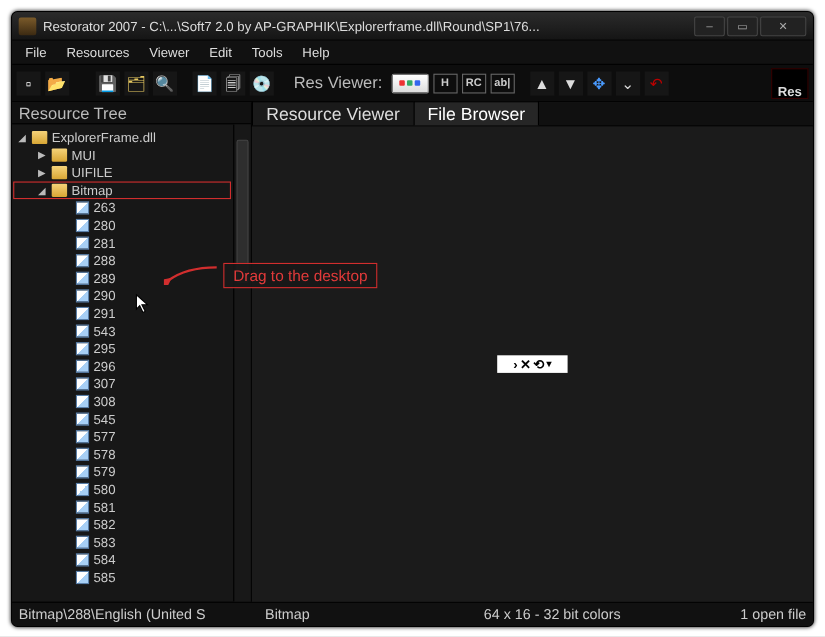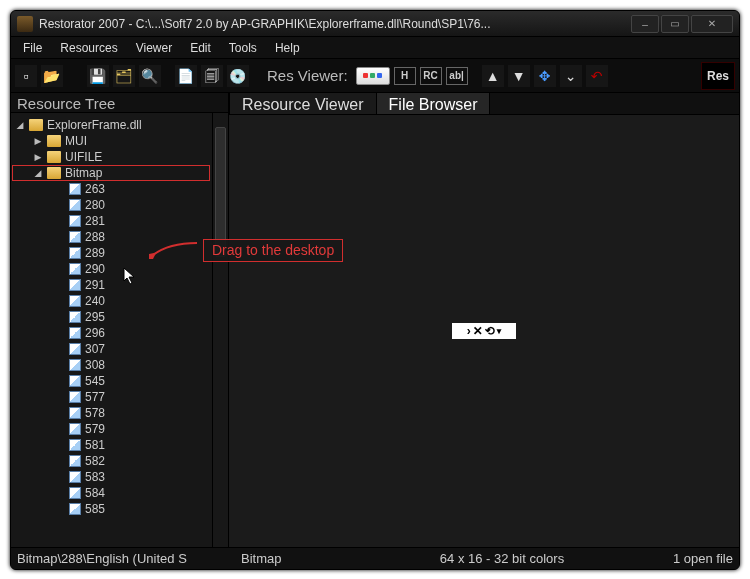--- a/index.html
+++ b/index.html
@@ -77,21 +77,21 @@
   .tool-sep { width: 6px; }
   .tool-gap { width: 16px; }
   .tool-label { font-size: 15px; color: #bbb; padding: 0 4px; }
   .res-logo {
     margin-left: auto;
     width: 34px; height: 28px;
     background: #000;
     color: #b80000;
     font-weight: bold;
     font-size: 11px;
-    display: flex; flex-direction: column; align-items:center; justify-content:center;
+    display: flex; flex-direction: column; align-items:center; justify-content:flex-end;
     line-height: 1;
     border: 1px solid #300;
   }
   .res-logo .top { color:#ddd; font-size: 12px; }
   .body-area {
     flex: 1;
     display: flex;
     min-height: 0;
   }
   .sidebar {
@@ -391,21 +391,21 @@
               <div class="tree-row" style="padding-left: 56px;">
                 <span class="bmp-icon"></span>
                 <span>290</span>
               </div>
               <div class="tree-row" style="padding-left: 56px;">
                 <span class="bmp-icon"></span>
                 <span>291</span>
               </div>
               <div class="tree-row" style="padding-left: 56px;">
                 <span class="bmp-icon"></span>
-                <span>240</span>
+                <span>543</span>
               </div>
               <div class="tree-row" style="padding-left: 56px;">
                 <span class="bmp-icon"></span>
                 <span>295</span>
               </div>
               <div class="tree-row" style="padding-left: 56px;">
                 <span class="bmp-icon"></span>
                 <span>296</span>
               </div>
               <div class="tree-row" style="padding-left: 56px;">
@@ -424,20 +424,24 @@
                 <span class="bmp-icon"></span>
                 <span>577</span>
               </div>
               <div class="tree-row" style="padding-left: 56px;">
                 <span class="bmp-icon"></span>
                 <span>578</span>
               </div>
               <div class="tree-row" style="padding-left: 56px;">
                 <span class="bmp-icon"></span>
                 <span>579</span>
+              </div>
+              <div class="tree-row" style="padding-left: 56px;">
+                <span class="bmp-icon"></span>
+                <span>580</span>
               </div>
               <div class="tree-row" style="padding-left: 56px;">
                 <span class="bmp-icon"></span>
                 <span>581</span>
               </div>
               <div class="tree-row" style="padding-left: 56px;">
                 <span class="bmp-icon"></span>
                 <span>582</span>
               </div>
               <div class="tree-row" style="padding-left: 56px;">

